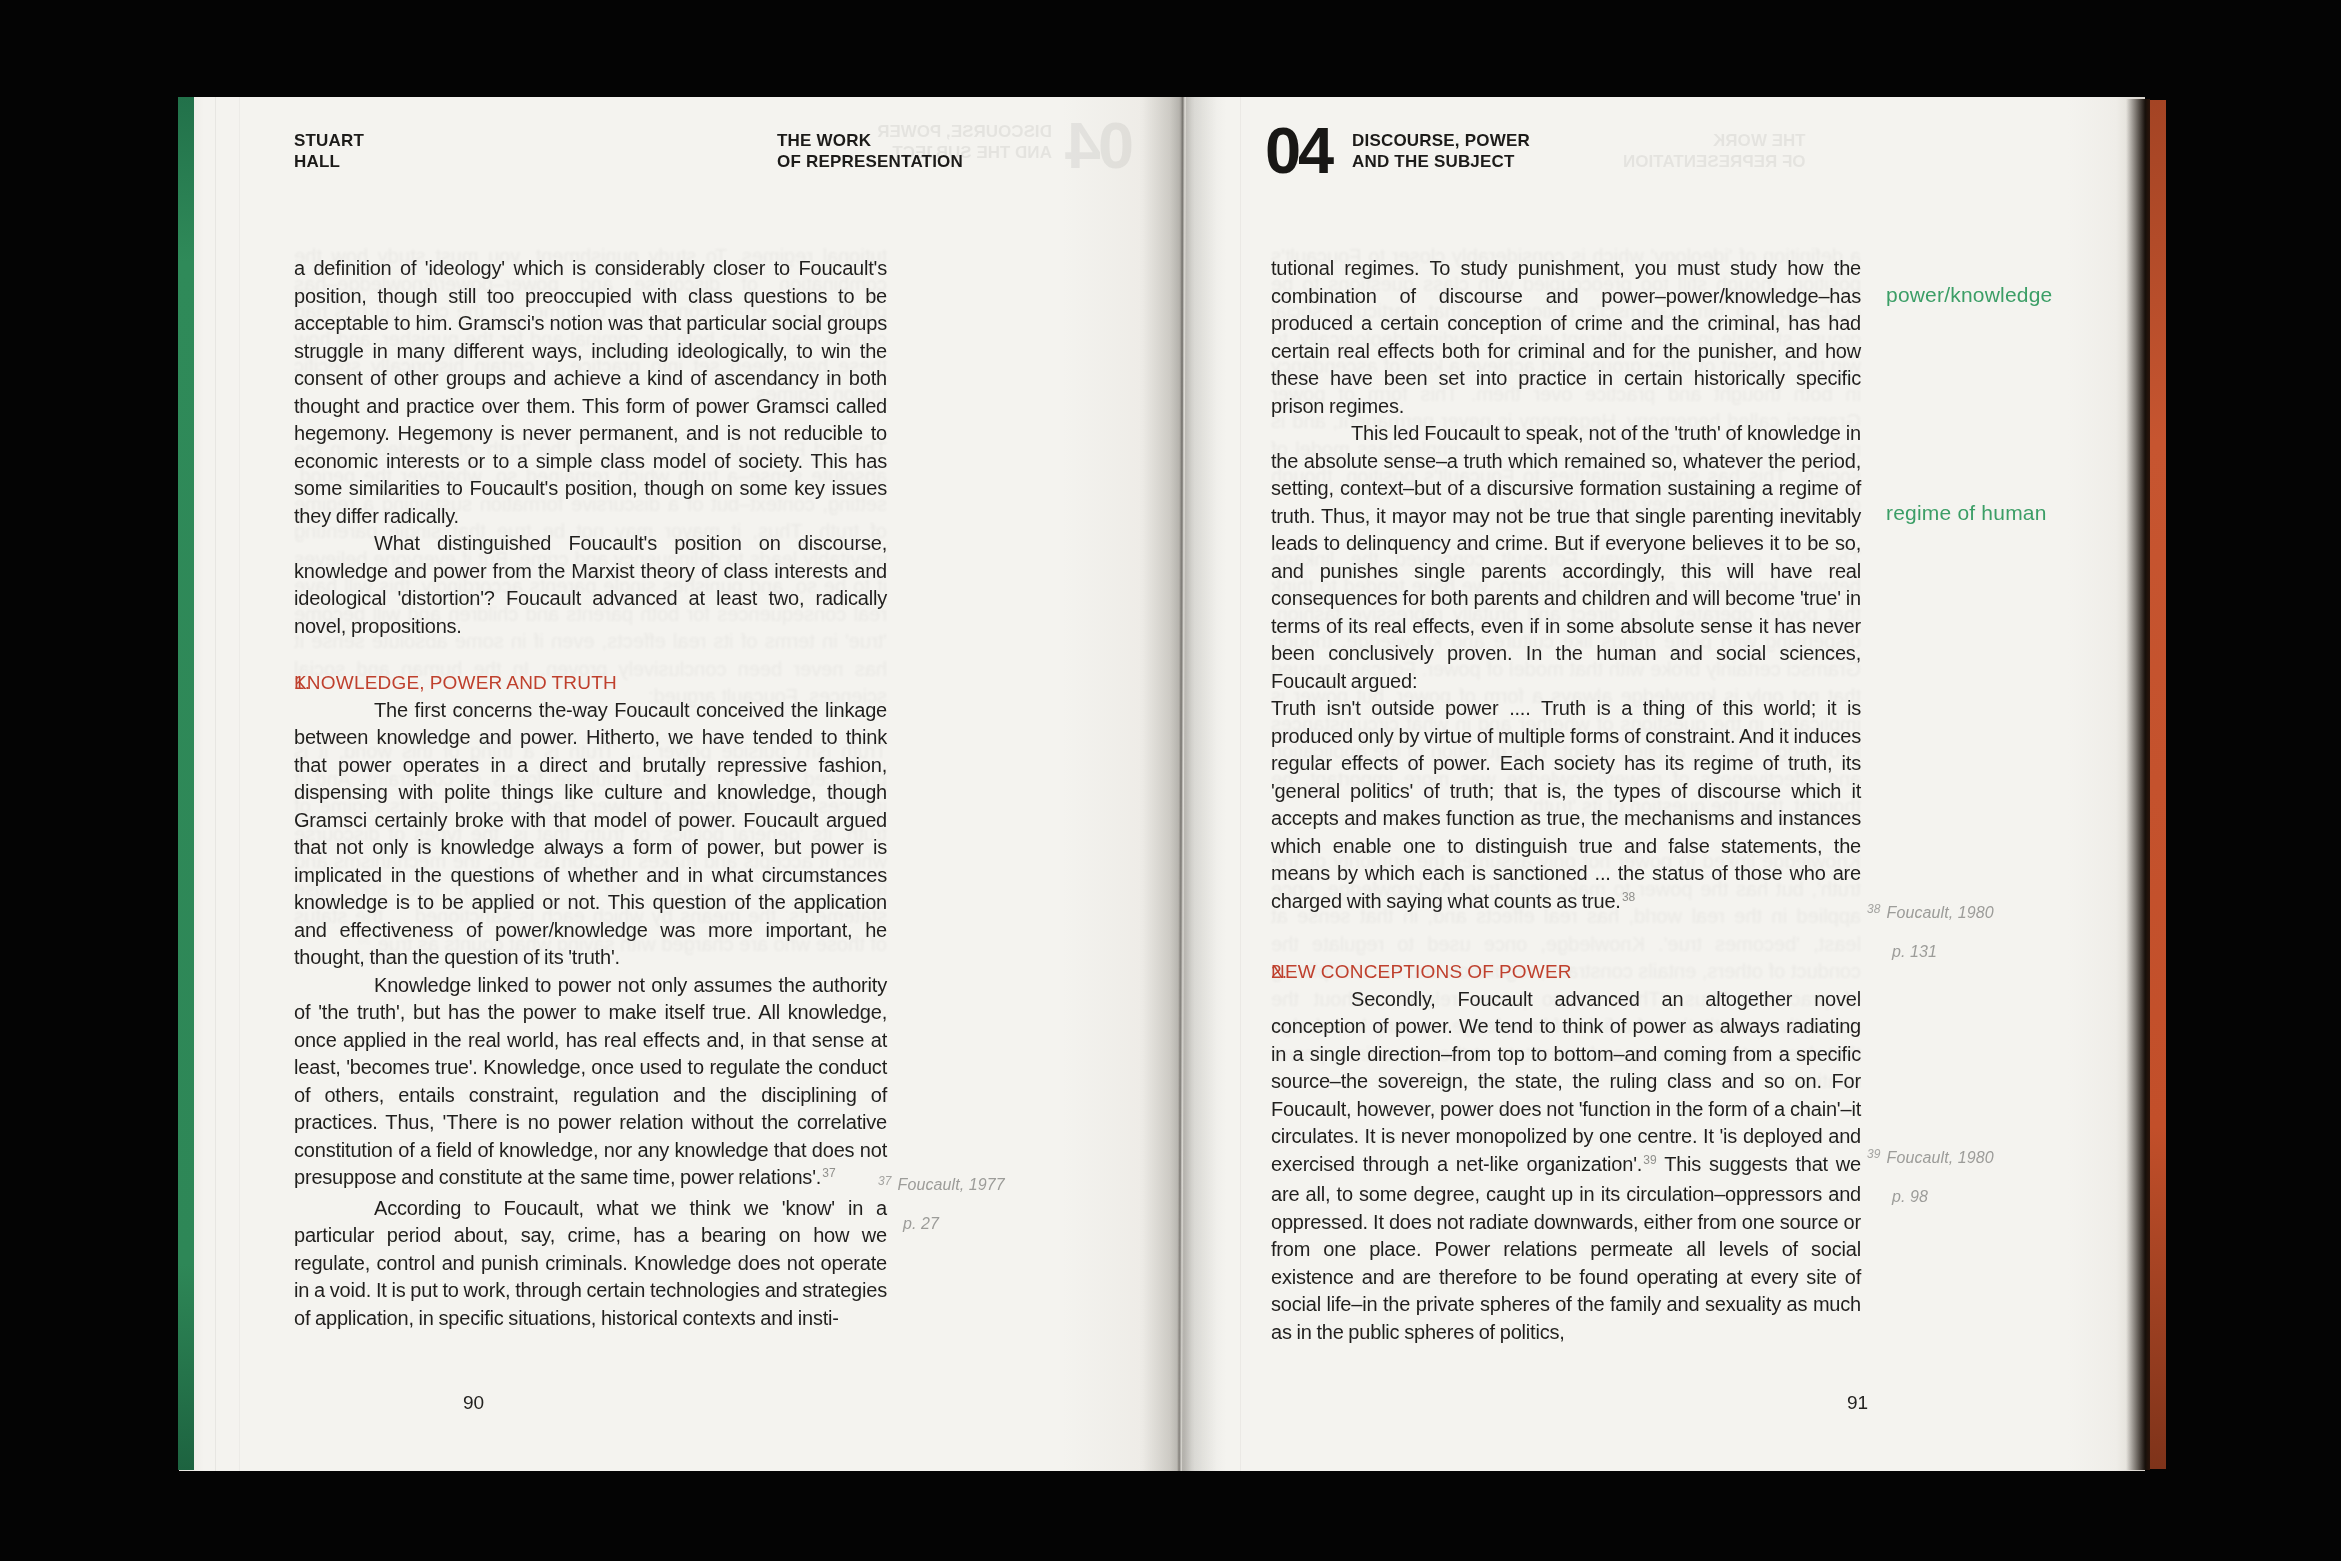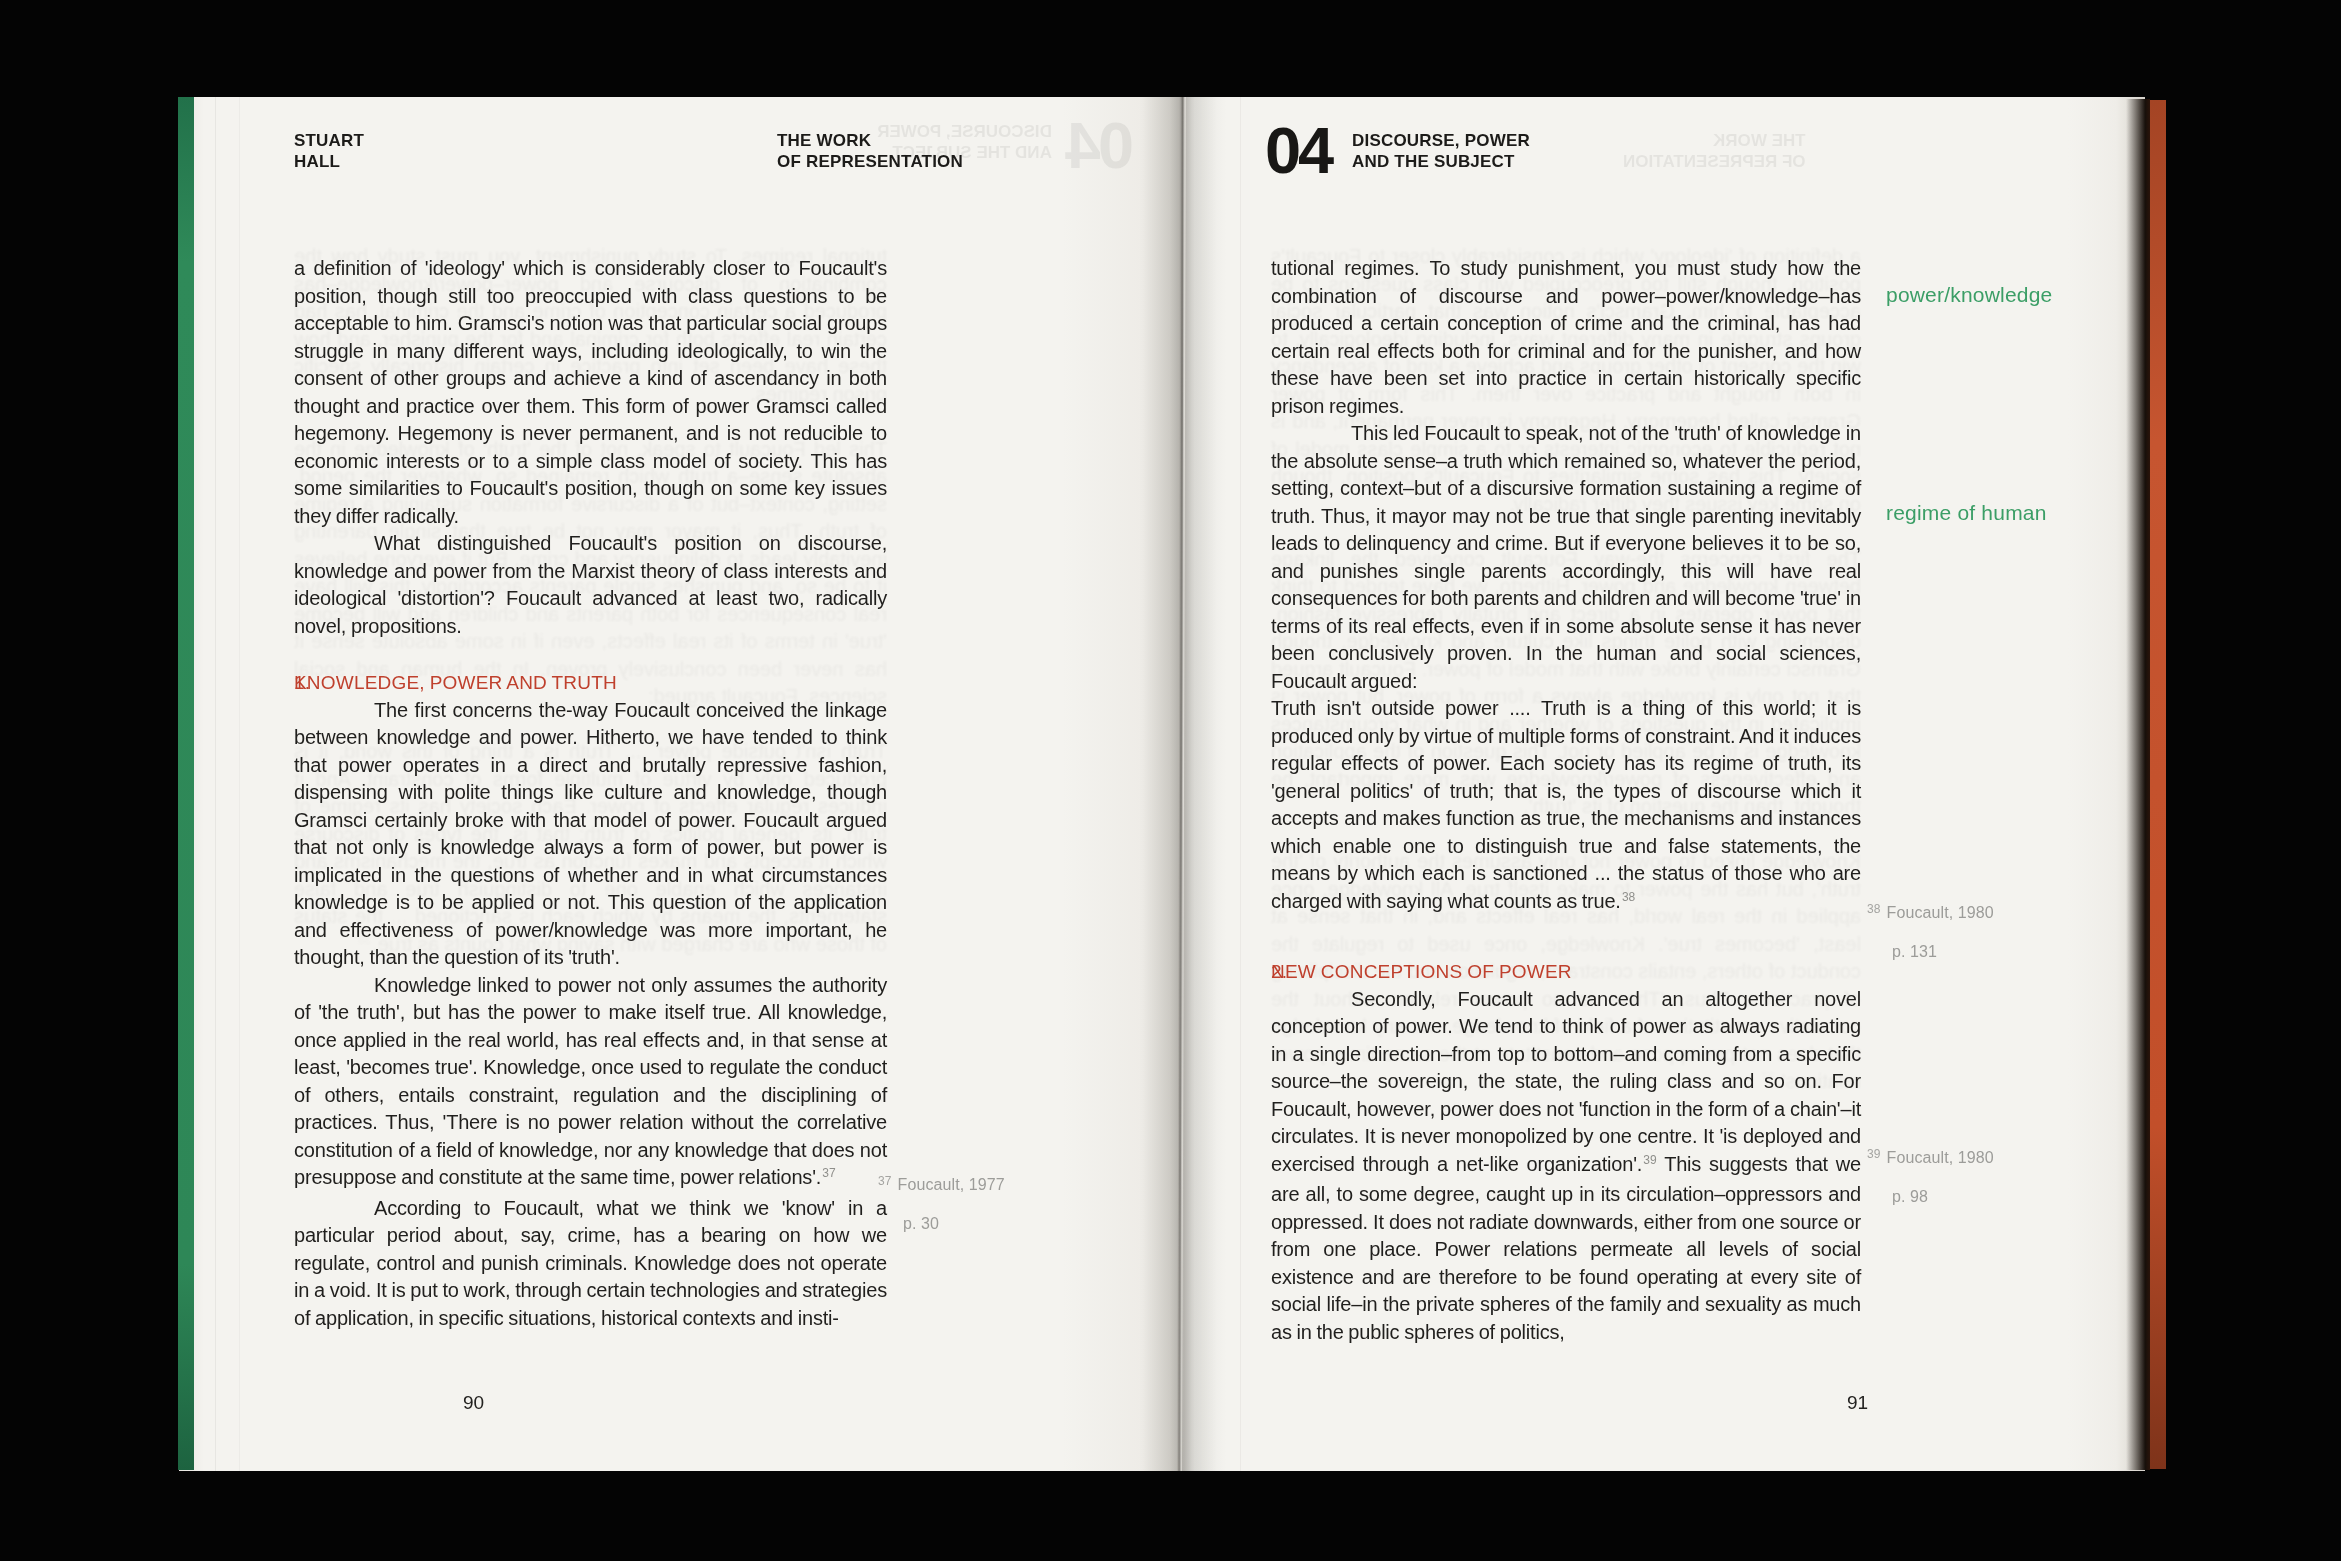--- a/index.html
+++ b/index.html
@@ -37,21 +37,21 @@
   .indent{text-indent:80px;}
   .quote{margin-left:77px;}
 
   .sec{position:relative;margin-top:29px;color:#bf402d;font-size:19px;letter-spacing:0.2px;}
   .sec .num{position:absolute;left:0;}
   .sec .title{}
   .sec2{margin-top:40px;}
 
   .sup{font-size:12px;letter-spacing:0;position:relative;top:-6.9px;color:#8f8f8b;margin-left:1.2px;}
 
-  .note{position:absolute;font-size:16px;line-height:22.5px;letter-spacing:0.1px;color:#9c9c99;padding-left:25px;}
+  .note{position:absolute;font-size:16px;line-height:22.5px;letter-spacing:0.1px;color:#9c9c99;padding-left:25px;font-style:italic;}
   .note .sup{top:-5px;margin-left:-25px;margin-right:6.2px;color:#a4a4a1;}
   .note .l2{display:block;margin-top:15px;}
   .gnote{position:absolute;font-size:21px;line-height:21px;letter-spacing:0.2px;color:#3b9e66;}
 
   .pagenum{position:absolute;top:1295px;font-size:19px;color:#232220;}
 
   .ghost{position:absolute;transform:scaleX(-1);opacity:.085;color:#4a4a48;filter:blur(0.6px);}
   .ghost-body{position:absolute;top:146px;height:1174px;overflow:hidden;transform:scaleX(-1);
       opacity:.05;color:#3c3c3a;filter:blur(1px);font-size:20px;line-height:27.5px;text-align:justify;}
   .ghost-body p{margin:0 0 27.5px;}
@@ -97,21 +97,21 @@
         <span class="num">1.</span>
         <span class="title">KNOWLEDGE, POWER AND TRUTH</span>
       </div>
       <p class="indent">The first concerns the-way Foucault conceived the linkage between knowledge and power. Hitherto, we have tended to think that power operates in a direct and brutally repressive fashion, dispensing with polite things like culture and knowledge, though Gramsci certainly broke with that model of power. Foucault argued that not only is knowledge always a form of power, but power is implicated in the questions of whether and in what circumstances knowledge is to be applied or not. This question of the application and effectiveness of power/knowledge was more important, he thought, than the question of its 'truth'.</p>
       <p class="indent"><span>Knowledge linked to power not only assumes the authority of 'the truth', but has the power to make itself true. All knowledge, once applied in the real world, has real effects and, in that sense at least, 'becomes true'. Knowledge, once used to regulate the conduct of others, entails constraint, regulation and the disciplining of practices. Thus, 'There is no power relation without the correlative constitution of a field of knowledge, nor any knowledge that does not presuppose and constitute at the same time, power relations'.</span><span class="sup">37</span></p>
       <p class="indent">According to Foucault, what we think we 'know' in a particular period about, say, crime, has a bearing on how we regulate, control and punish criminals. Knowledge does not operate in a void. It is put to work, through certain technologies and strategies of application, in specific situations, historical contexts and insti-</p>
     </div>
 
     <div class="note" style="left:699px;top:1077px;width:200px">
       <span class="sup">37</span><span>Foucault, 1977</span>
-      <span class="l2">p. 30</span>
+      <span class="l2">p. 27</span>
     </div>
 
     <div class="pagenum" style="left:284px">90</div>
 
     <div class="gutter-shadow-left"></div>
   </div>
 
   <div class="page" id="page-right">
     <div class="gutter-shadow-right"></div>
     <div class="crease" style="left:57px;opacity:.7"></div>

